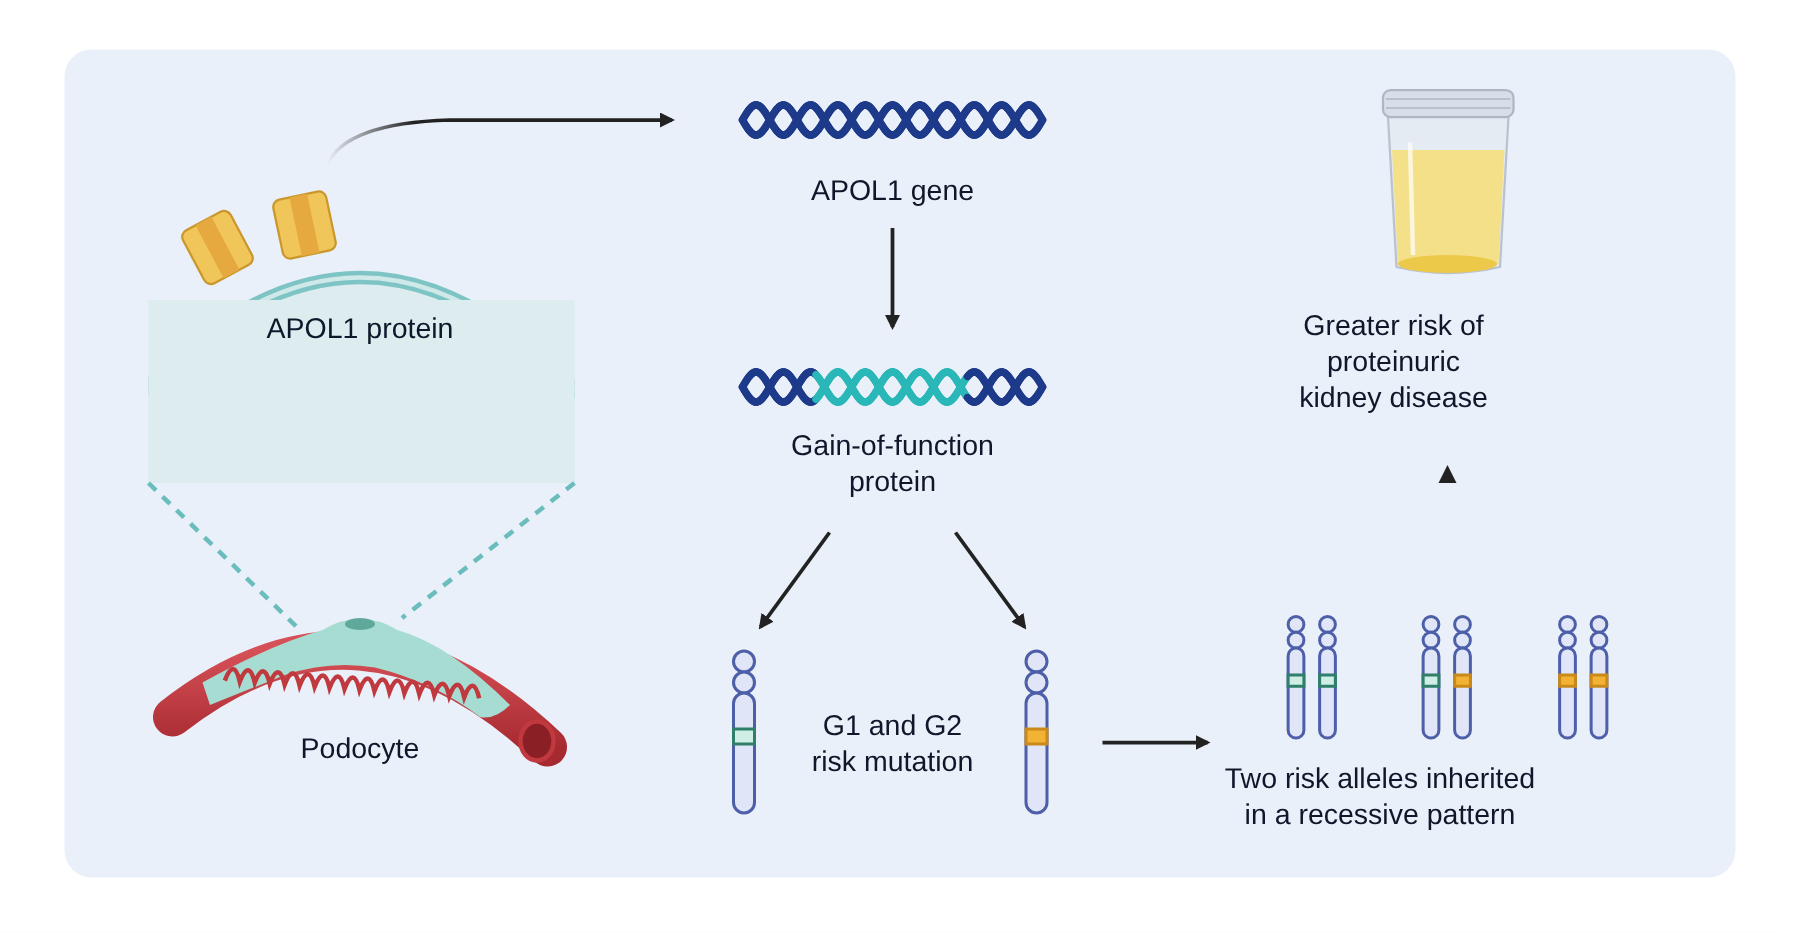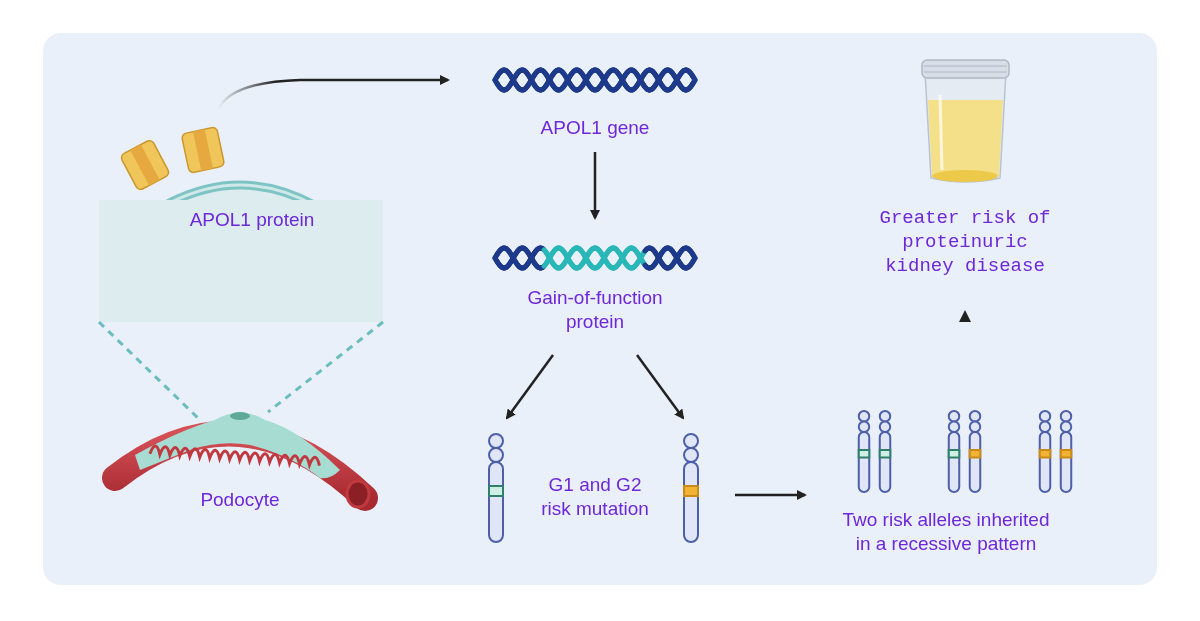--- a/index.html
+++ b/index.html
@@ -1,21 +1,21 @@
 <!DOCTYPE html>
 <html><head>
 <meta charset="utf-8">
 <style>
   html, body { margin:0; padding:0; background:#ffffff; }
   body { width:1200px; height:621px; position:relative; overflow:hidden;
          font-family:"Liberation Sans", sans-serif; color:#222222; }
   .panel { position:absolute; left:43px; top:33px; width:1114px; height:552px;
            background:#eaf0f9; border-radius:18px; }
   svg.art { position:absolute; left:0; top:0; }
-  .label { position:absolute; text-align:center; font-size:19px; line-height:24px; color:#6d28d9; white-space:pre-line; }
+  .label { position:absolute; text-align:center; font-size:19px; line-height:24px; color:#0f172a; white-space:pre-line; }
 </style>
 </head>
 <body>
 
 <div class="panel"></div>
 
 <svg class="art" width="1200" height="621" viewBox="0 0 1200 621">
   <defs>
     <marker id="ah" markerWidth="10" markerHeight="10" refX="8" refY="5" orient="auto" markerUnits="userSpaceOnUse">
       <path d="M0,0 L10,5 L0,10 z" fill="#222"></path>
@@ -934,24 +934,24 @@
     <path d="M925,72 L1006,72 L1000,178 Q965,186 931,178 Z" fill="#e4ebf2" stroke="#b9c3cf" stroke-width="1.5"></path>
     <path d="M928,100 L1003,100 L999,176 Q965,184 932,176 Z" fill="#f5e08a"></path>
     <ellipse cx="965" cy="176" rx="33" ry="6" fill="#ecc948"></ellipse>
     <rect x="922" y="60" width="87" height="18" rx="5" fill="#d7dee7" stroke="#aeb8c4" stroke-width="1.5"></rect>
     <line x1="924" y1="66" x2="1007" y2="66" stroke="#aeb8c4" stroke-width="1"></line>
     <line x1="924" y1="72" x2="1007" y2="72" stroke="#aeb8c4" stroke-width="1"></line>
     <line x1="940" y1="95" x2="942" y2="170" stroke="#ffffff" stroke-opacity="0.7" stroke-width="3"></line>
   </g>
 </svg>
 
-<div class="label" style="left:152px; top:208px; width:200px;">APOL1 protein</div>
+<div class="label" style="left:140px; top:208px; width:200px;">APOL1 protein</div>
 <div class="label" style="left:140px; top:488px; width:200px;">Podocyte</div>
 <div class="label" style="left:495px; top:116px; width:200px;">APOL1 gene</div>
 <div class="label" style="left:475px; top:286px; width:240px;">Gain-of-function
 protein</div>
 <div class="label" style="left:520px; top:473px; width:150px;">G1 and G2
 risk mutation</div>
-<div class="label" style="left:806px; top:508px; width:280px;">Two risk alleles inherited
+<div class="label" style="left:780px; top:508px; width:280px;">Two risk alleles inherited
 in a recessive pattern</div>
-<div class="label" style="left:870px; top:206px; width:190px;font-family:Liberation Mono, monospace;">Greater risk of
+<div class="label" style="left:834px; top:206px; width:190px;">Greater risk of
 proteinuric
 kidney disease</div>
 
 </body></html>

